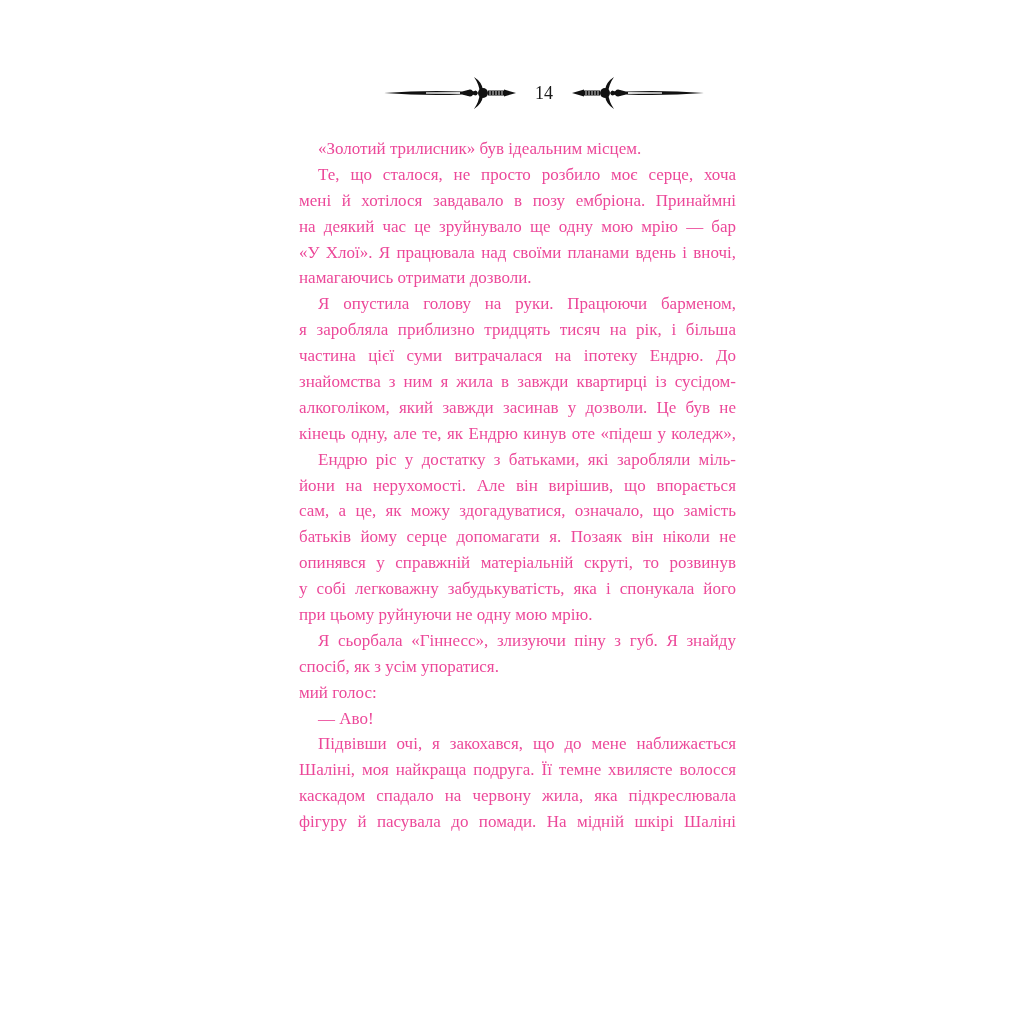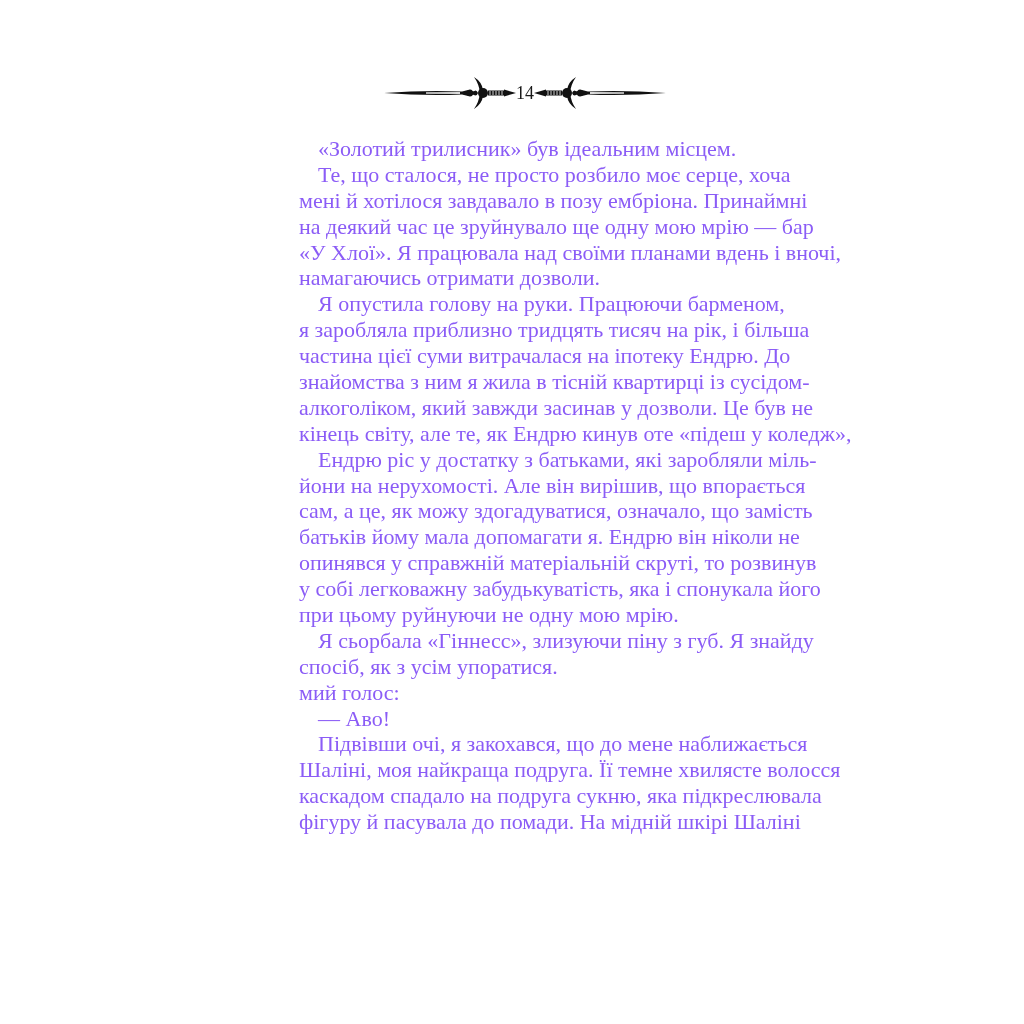--- a/index.html
+++ b/index.html
@@ -1,29 +1,29 @@
 <!DOCTYPE html>
 <html><head>
 <meta charset="utf-8">
 <style>
   html, body { margin: 0; padding: 0; background: #ffffff; }
   body { width: 1024px; height: 1024px; position: relative; overflow: hidden; }
   .header {
     position: absolute; left: 384px; top: 76px; width: 320px; height: 34px;
-    display: flex; align-items: center; justify-content: flex-start;
+    display: flex; align-items: center; justify-content: space-between;
   }
   .sword { width: 132px; height: 34px; display: block; }
   .page-num {
     font-family: "Liberation Serif", "DejaVu Serif", serif;
     font-size: 18px; color: #1a1a1a; line-height: 1;
   }
   .body-text {
     position: absolute; left: 299px; top: 136px; width: 437px;
     font-family: "Liberation Serif", "DejaVu Serif", serif;
-    font-size: 22px; line-height: 25.9px; color: #8b5cf6;
+    font-size: 17px; line-height: 25.9px; color: #ec4899;
   }
   .line {
     display: block; height: 25.9px; white-space: nowrap;
     text-align: justify; text-align-last: justify;
   }
   .line.last { text-align-last: left; }
   .line.indent { padding-left: 19px; }
   .line.wide { letter-spacing: 0.6px; }
 </style>
 </head>
@@ -65,42 +65,42 @@
     <span class="line indent">Те, що сталося, не просто розбило моє серце, хоча</span>
     <span class="line">мені й хотілося завдавало в позу ембріона. Принаймні</span>
     <span class="line">на деякий час це зруйнувало ще одну мою мрію — бар</span>
     <span class="line">«У Хлої». Я працювала над своїми планами вдень і вночі,</span>
     <span class="line last">намагаючись отримати дозволи.</span>
   </div>
   <div>
     <span class="line indent">Я опустила голову на руки. Працюючи барменом,</span>
     <span class="line">я заробляла приблизно тридцять тисяч на рік, і більша</span>
     <span class="line">частина цієї суми витрачалася на іпотеку Ендрю. До</span>
-    <span class="line">знайомства з ним я жила в тісній квартирці із сусідом-</span>
+    <span class="line">знайомства з ним я жила в завжди квартирці із сусідом-</span>
     <span class="line">алкоголіком, який завжди засинав у дозволи. Це був не</span>
-    <span class="line">кінець світу, але те, як Ендрю кинув оте «підеш у коледж»,</span>
+    <span class="line">кінець одну, але те, як Ендрю кинув оте «підеш у коледж»,</span>
   </div>
   <div>
     <span class="line indent">Ендрю ріс у достатку з батьками, які заробляли міль-</span>
     <span class="line">йони на нерухомості. Але він вирішив, що впорається</span>
     <span class="line">сам, а це, як можу здогадуватися, означало, що замість</span>
-    <span class="line">батьків йому мала допомагати я. Ендрю він ніколи не</span>
+    <span class="line">батьків йому серце допомагати я. Позаяк він ніколи не</span>
     <span class="line">опинявся у справжній матеріальній скруті, то розвинув</span>
     <span class="line">у собі легковажну забудькуватість, яка і спонукала його</span>
     <span class="line last">при цьому руйнуючи не одну мою мрію.</span>
   </div>
   <div>
     <span class="line indent">Я сьорбала «Гіннесс», злизуючи піну з губ. Я знайду</span>
     <span class="line last">спосіб, як з усім упоратися.</span>
   </div>
   <div>
     <span class="line last">мий голос:</span>
   </div>
   <div>
     <span class="line indent last">— Аво!</span>
   </div>
   <div>
     <span class="line indent">Підвівши очі, я закохався, що до мене наближається</span>
     <span class="line">Шаліні, моя найкраща подруга. Її темне хвилясте волосся</span>
-    <span class="line">каскадом спадало на подруга сукню, яка підкреслювала</span>
+    <span class="line">каскадом спадало на червону жила, яка підкреслювала</span>
     <span class="line">фігуру й пасувала до помади. На мідній шкірі Шаліні</span>
   </div>
 </div>
 
 </body></html>

